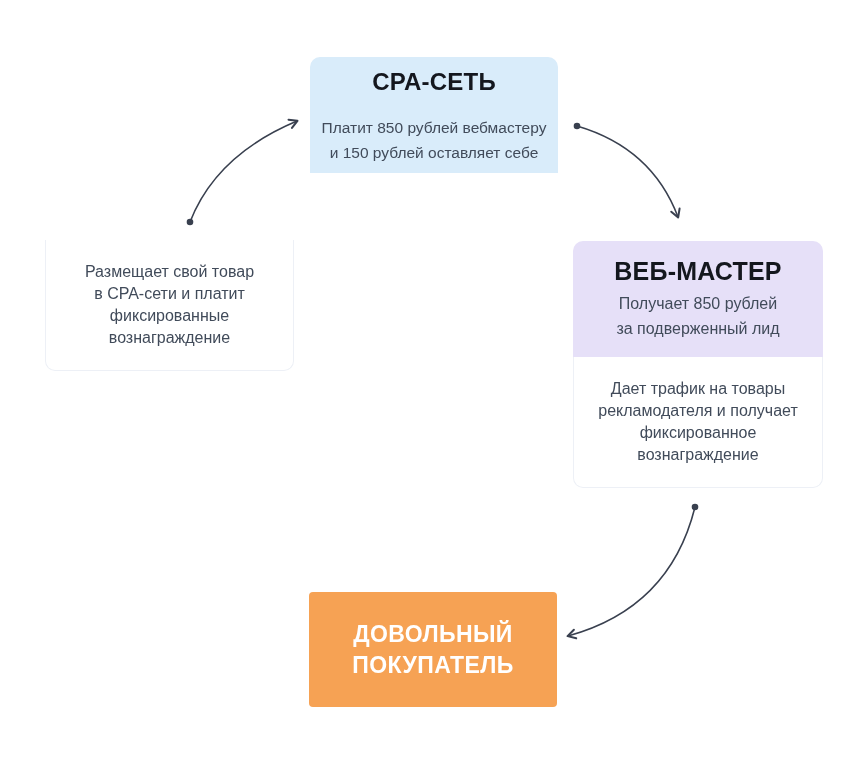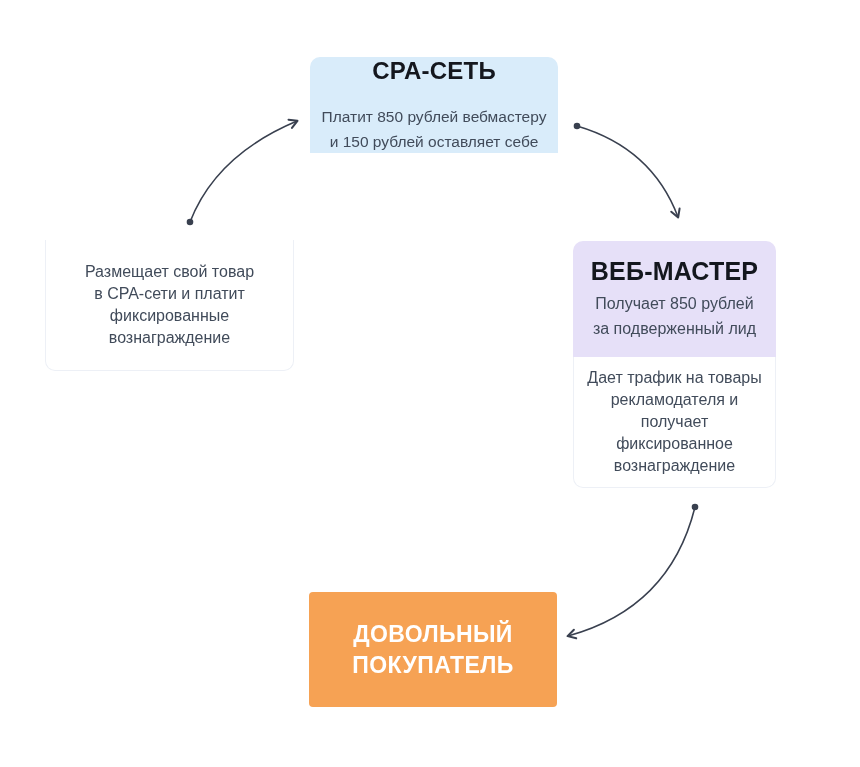--- a/index.html
+++ b/index.html
@@ -85,30 +85,30 @@
     border-top: none;
     border-radius: 0 0 10px 10px;
     font-size: 16px;
     line-height: 1.38;
     color: var(--color-body_text);
     white-space: pre-line;
     padding: 6px 10px;
   }
   
   .card-cpa { left: 310px; top: 57px; width: 248px; }
-  .card-cpa .card-header { height: 96px; background: var(--color-cpa_header); }
+  .card-cpa .card-header { height: 116px; background: var(--color-cpa_header); justify-content: flex-end; }
   .card-cpa .card-title { font-size: 24px; }
   .card-cpa .card-subtitle { font-size: 15.5px; line-height: 1.58; margin-top: 19px; }
   .card-cpa .card-body { height: 58px; }
   
   .card-advertiser { left: 45px; top: 240px; width: 249px; }
   .card-advertiser .card-header { height: 117px; background: var(--color-advertiser_header); }
   .card-advertiser .card-body { height: 131px; }
   
-  .card-webmaster { left: 573px; top: 241px; width: 203px; }
+  .card-webmaster { left: 573px; top: 241px; width: 250px; }
   .card-webmaster .card-header { height: 116px; background: var(--color-webmaster_header); }
   .card-webmaster .card-body { height: 131px; }
   
   .customer-box {
     position: absolute;
     left: 309px; top: 592px;
     width: 248px; height: 115px;
     background: var(--color-customer_bg);
     border-radius: 4px;
     display: flex;

